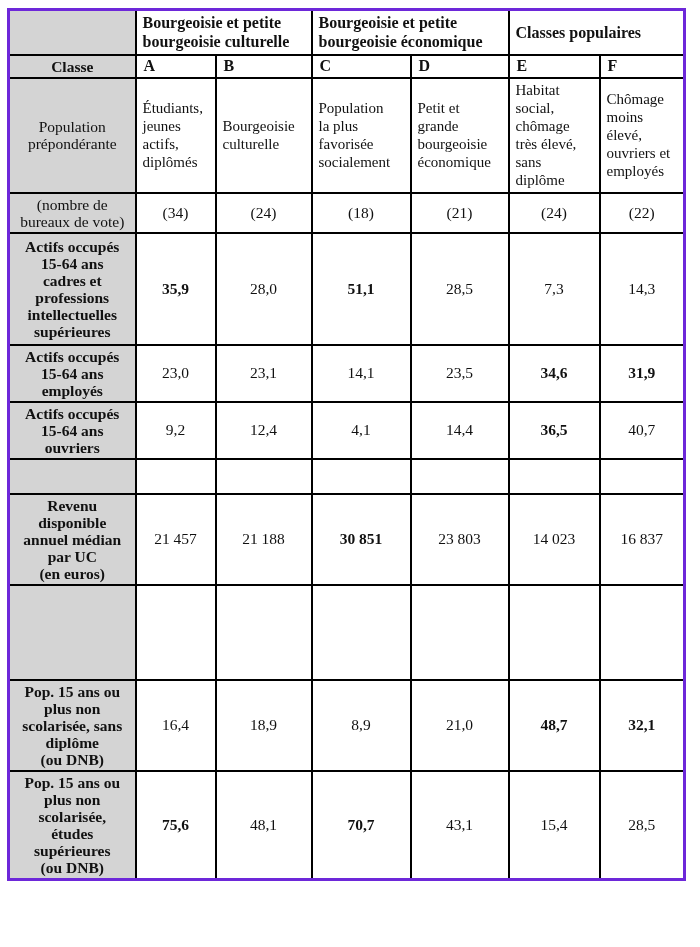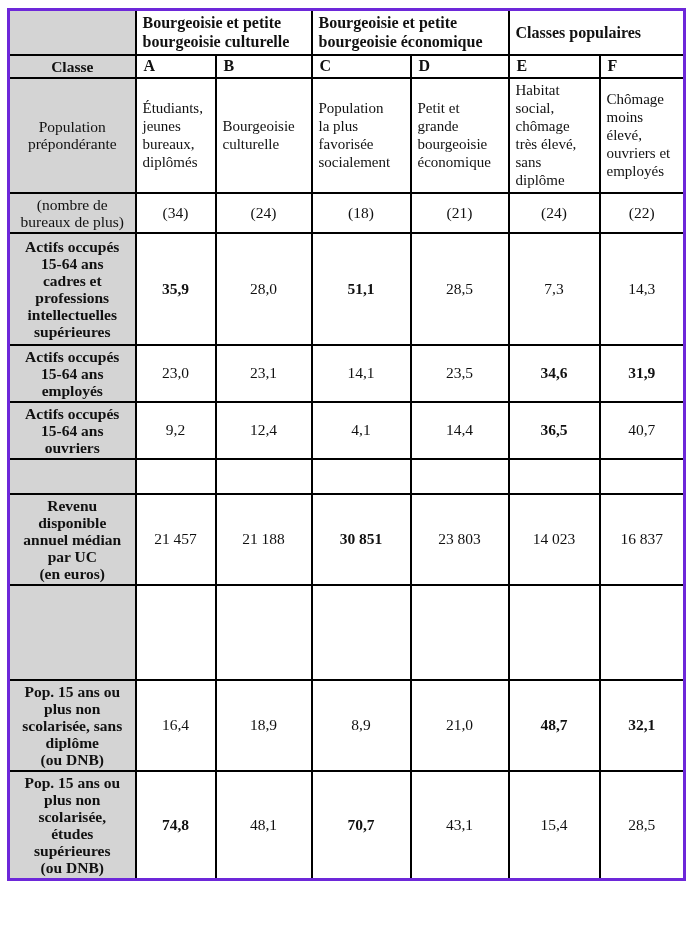--- a/index.html
+++ b/index.html
@@ -131,21 +131,21 @@
         <th class="class-th">E</th>
         <th class="class-th">F</th>
       </tr>
     </thead>
     <tbody>
         <tr>
           <th class="label-cell regular">Population
 prépondérante</th>
           <td class="desc-td">Étudiants,
 jeunes
-bureaux,
+actifs,
 diplômés</td>
           <td class="desc-td">Bourgeoisie
 culturelle</td>
           <td class="desc-td">Population
 la plus
 favorisée
 socialement</td>
           <td class="desc-td">Petit et
 grande
 bourgeoisie
@@ -157,21 +157,21 @@
 sans
 diplôme</td>
           <td class="desc-td">Chômage
 moins
 élevé,
 ouvriers et
 employés</td>
         </tr>
         <tr>
           <th class="label-cell regular">(nombre de
-bureaux de plus)</th>
+bureaux de vote)</th>
           <td class="num-td">(34)</td>
           <td class="num-td">(24)</td>
           <td class="num-td">(18)</td>
           <td class="num-td">(21)</td>
           <td class="num-td">(24)</td>
           <td class="num-td">(22)</td>
         </tr>
         <tr>
           <th class="label-cell">Actifs occupés
 15-64 ans
@@ -252,21 +252,21 @@
           <td class="num-td bold">48,7</td>
           <td class="num-td bold">32,1</td>
         </tr>
         <tr>
           <th class="label-cell">Pop. 15 ans ou
 plus non
 scolarisée,
 études
 supérieures
 (ou DNB)</th>
-          <td class="num-td bold">74,8</td>
+          <td class="num-td bold">75,6</td>
           <td class="num-td">48,1</td>
           <td class="num-td bold">70,7</td>
           <td class="num-td">43,1</td>
           <td class="num-td">15,4</td>
           <td class="num-td">28,5</td>
         </tr>
       </tbody>
   </table>
 </div>
 

